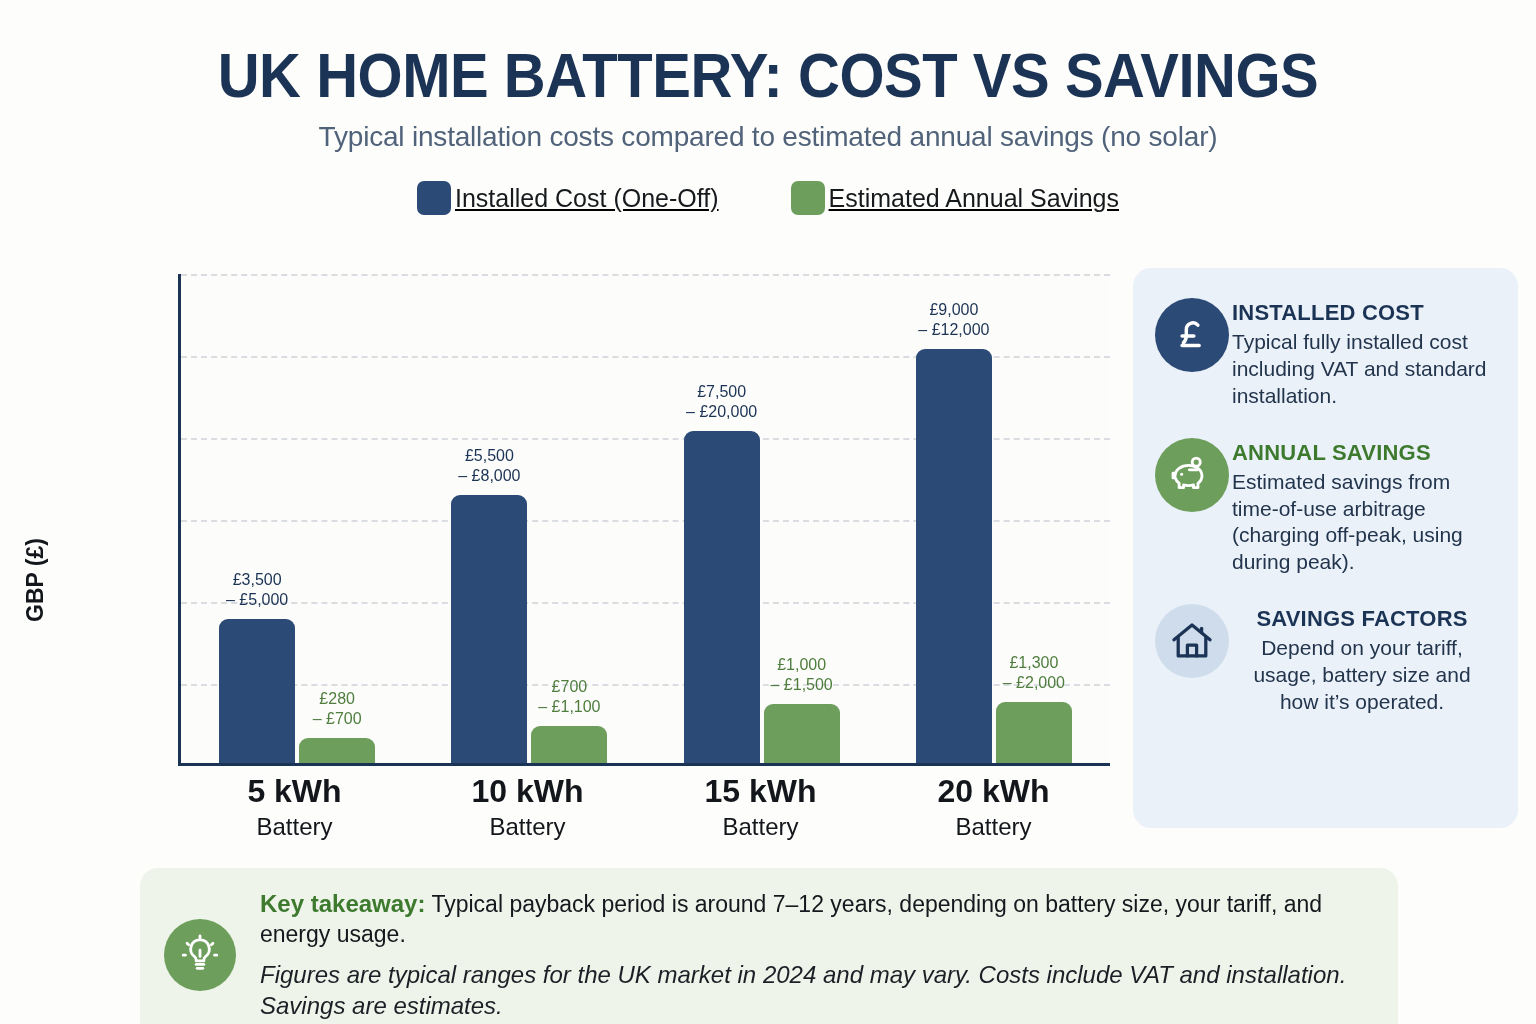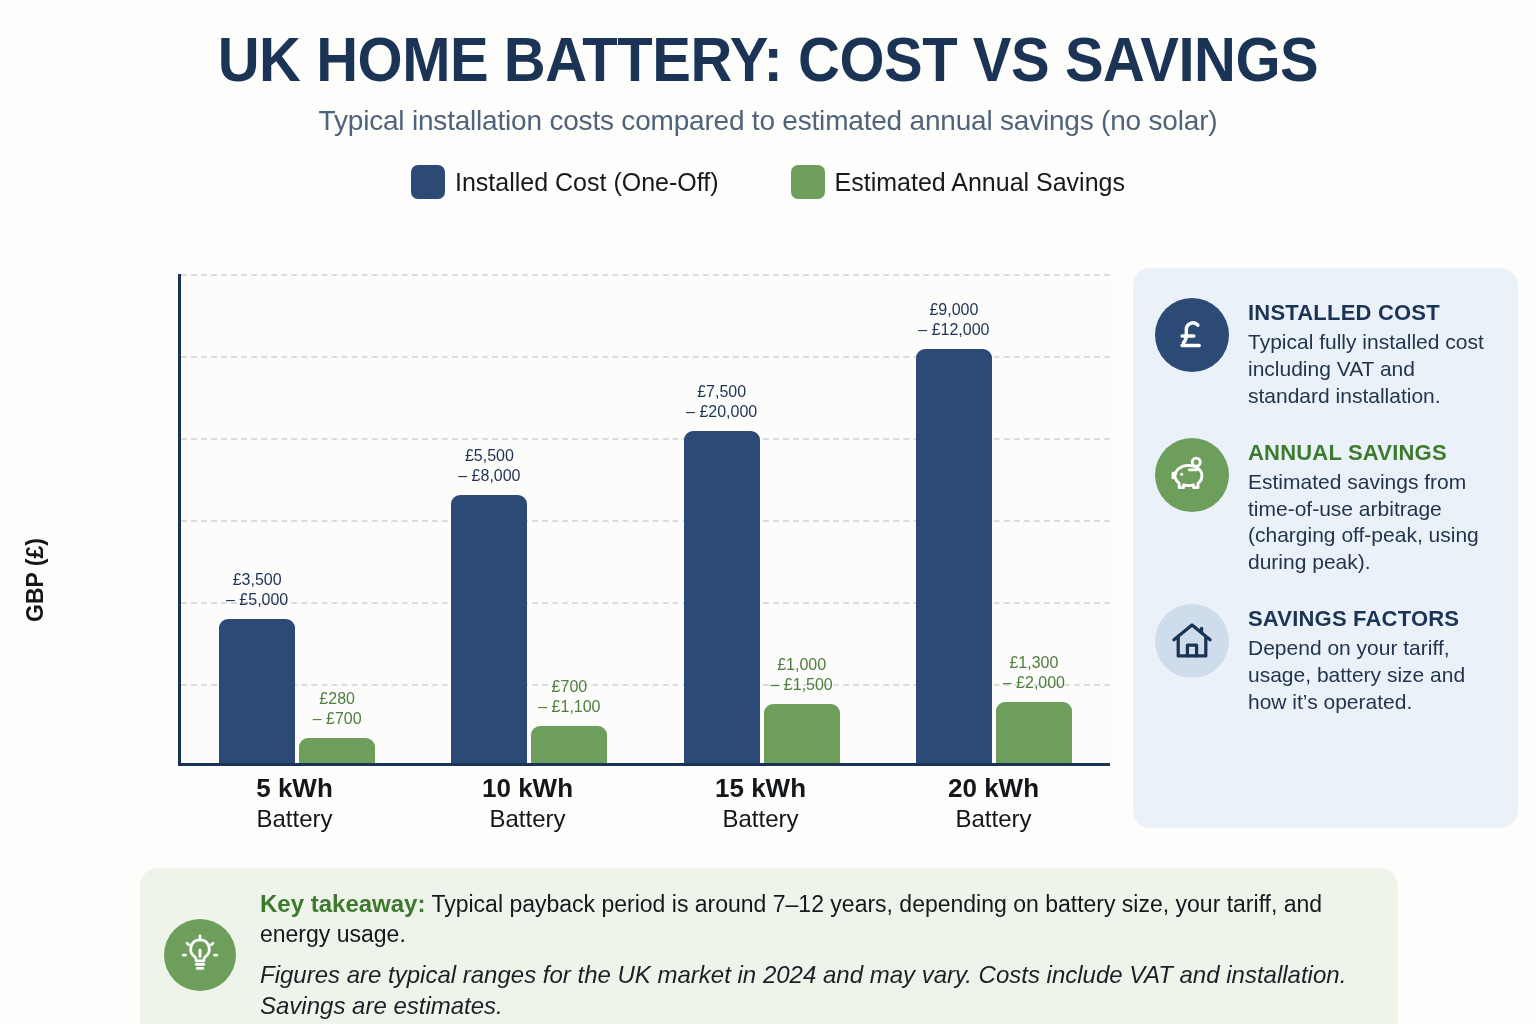--- a/index.html
+++ b/index.html
@@ -13,21 +13,21 @@
   }
 
   .page {
     position: relative;
     width: 1536px;
     height: 1024px;
     background: #FDFDFC;
   }
 
   
-  .header { text-align: center; padding-top: 26px; }
+  .header { text-align: center; padding-top: 42px; }
 
   .title {
     font-family: "Liberation Sans Narrow", "Liberation Sans", sans-serif;
     font-size: 63px;
     font-weight: 700;
     letter-spacing: -0.5px;
     color: #1B3354;
     line-height: 1.05;
     transform: scaleX(0.92);
   }
@@ -41,21 +41,21 @@
   }
 
   
   .legend {
     margin-top: 28px;
     display: flex;
     justify-content: center;
     align-items: center;
     gap: 72px;
   }
-  .legend-item { display: flex; align-items: center; gap: 10px; }
+  .legend-item { display: flex; align-items: center; gap: 4px; text-decoration: underline; }
   .legend-swatch { width: 34px; height: 34px; border-radius: 7px; }
   .legend-label { font-size: 25px; color: #171A1C; }
 
   
   .chart-wrap {
     position: absolute;
     left: 0; top: 252px;
     width: 1125px;
     height: 600px;
   }
@@ -135,36 +135,36 @@
     left: 178px; top: 520px;
     width: 932px;
     display: flex;
     justify-content: space-around;
   }
   .xtick {
     width: 215px;
     text-align: center;
     color: #13161A;
   }
-  .xtick .kwh { font-size: 26px; font-weight: 700; line-height: 1.24; }
+  .xtick .kwh { font-size: 32px; font-weight: 700; line-height: 1.24; }
   .xtick .sub { font-size: 24px; font-weight: 400; line-height: 1.24; }
 
   
   .sidebar {
     position: absolute;
     left: 1133px; top: 268px;
     width: 385px;
     height: 560px;
     background: #EBF1F8;
     border-radius: 18px;
     padding: 30px 26px 24px 22px;
   }
 
-  .side-item { display: flex; gap: 19px; margin-bottom: 28px; }
-  .side-item:last-child { margin-bottom: 0; }
+  .side-item { display: flex; gap: 3px; margin-bottom: 28px; }
+  .side-item:last-child { margin-bottom: 0; text-align: center; }
 
   .side-icon {
     flex: 0 0 auto;
     width: 74px; height: 74px;
     border-radius: 50%;
     display: flex; align-items: center; justify-content: center;
   }
   .side-text { padding-top: 2px; }
   .side-head {
     font-size: 22px;

